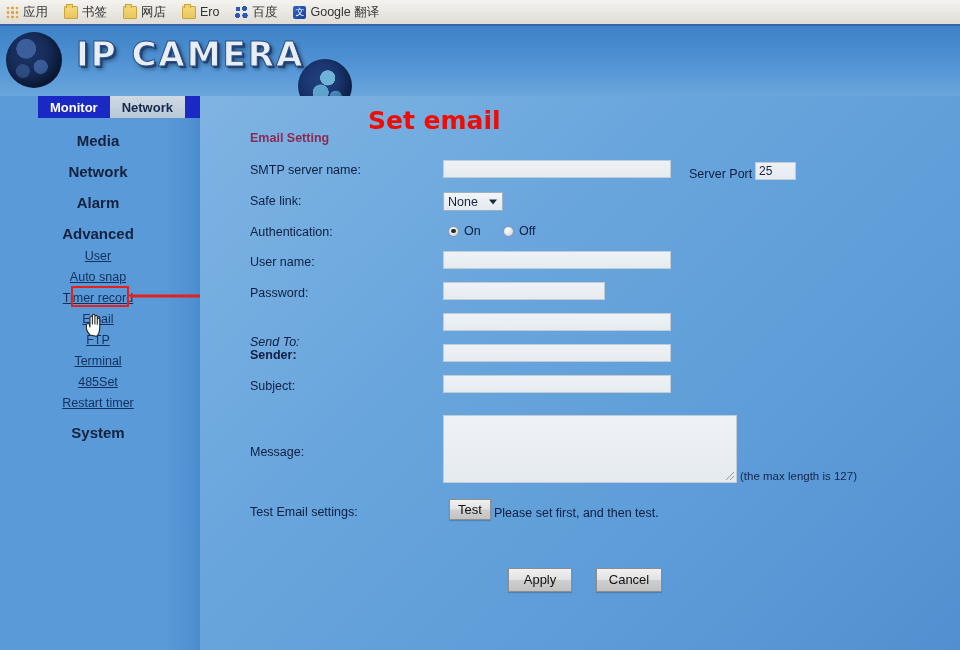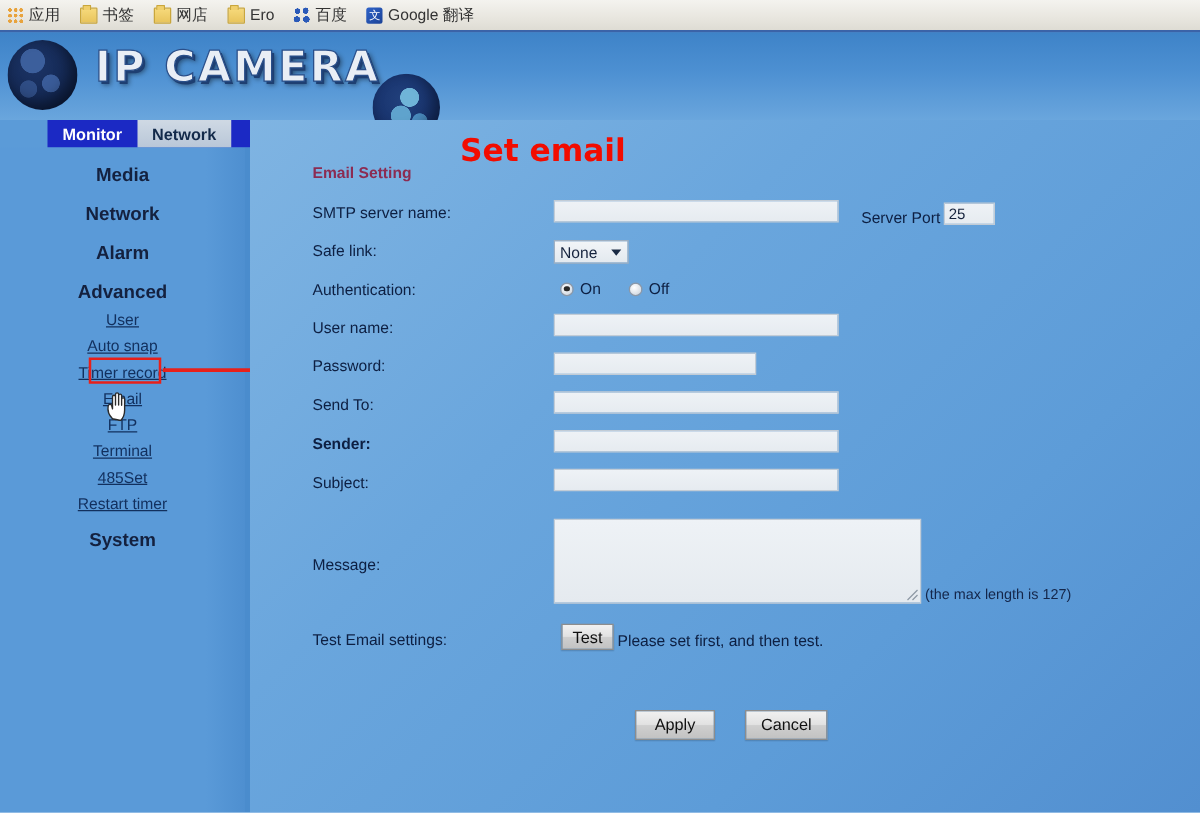--- a/index.html
+++ b/index.html
@@ -383,21 +383,21 @@
       <span class="radio-dot"></span>
       <span>Off</span>
     </div>
 
     <div class="row-label" style="left:50px; top:159px;">User name:</div>
     <input class="txtfield" style="left: 243px; top: 155px; width: 228px;" value="">
 
     <div class="row-label" style="left:50px; top:190px;">Password:</div>
     <input class="txtfield" type="password" style="left: 243px; top: 186px; width: 162px;" value="">
 
-    <div class="row-label" style="left:50px; top:221px;">Send To:</div>
+    <div class="row-label" style="left:50px; top:239px;font-style:italic;">Send To:</div>
     <input class="txtfield" style="left: 243px; top: 217px; width: 228px;" value="">
 
     <div class="row-label" style="left:50px; top:252px;font-weight:bold;">Sender:</div>
     <input class="txtfield" style="left: 243px; top: 248px; width: 228px;" value="">
 
     <div class="row-label" style="left:50px; top:283px;">Subject:</div>
     <input class="txtfield" style="left: 243px; top: 279px; width: 228px;" value="">
 
     <div class="row-label" style="left:50px; top:349px;">Message:</div>
     <div id="message-box">

